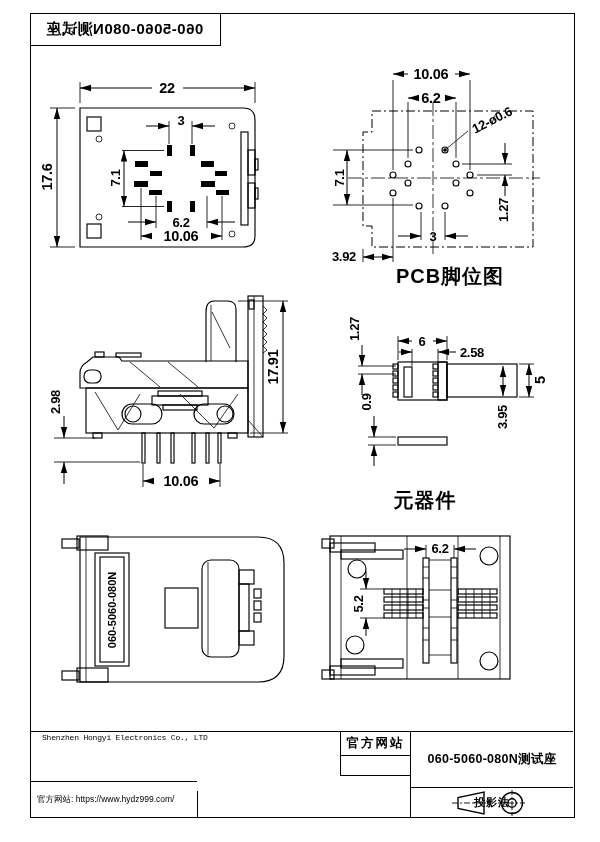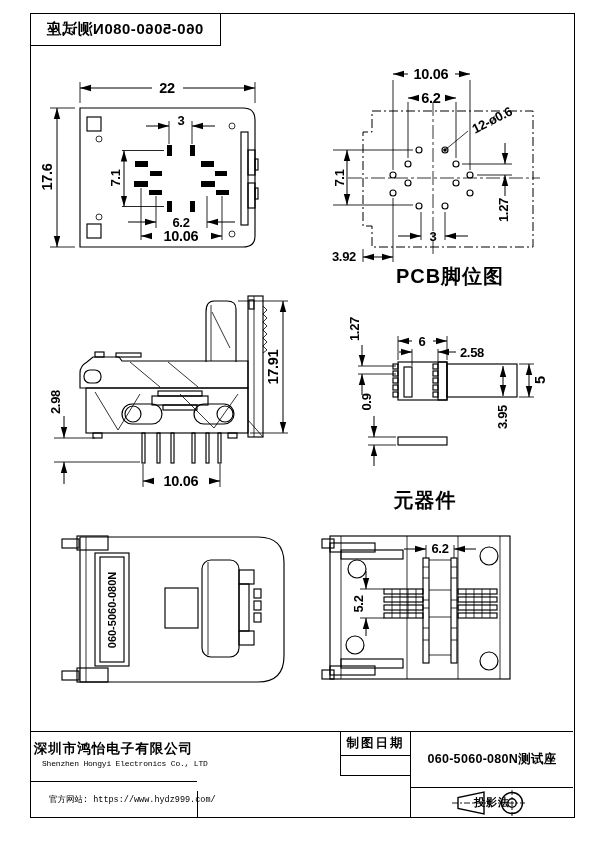--- a/index.html
+++ b/index.html
@@ -28,22 +28,22 @@
          text-anchor:middle;dominant-baseline:central;}
   
   #tblock{left:30px;top:731px;width:543px;height:85px;}
   .cell{position:absolute;box-sizing:border-box;}
   .bl{border-left:1.5px solid #000;}
   .bb{border-bottom:1.5px solid #000;}
   .bt{border-top:1.6px solid #000;}
   .company-cn{font-weight:bold;font-size:13.5px;letter-spacing:1px;text-align:center;margin-top:8px;}
   .company-en{font-family:"Liberation Mono","DejaVu Sans Mono",monospace;font-size:8px;
               letter-spacing:-0.2px;text-align:center;margin-top:1px;white-space:nowrap;padding-left:12px;}
-  .website{font-family:Liberation Mono, monospace;font-size:8.5px;
-           display:flex;align-items:center;padding-left:19px;white-space:nowrap;}
+  .website{font-family:Liberation Sans, sans-serif;font-size:8.5px;
+           display:flex;align-items:center;padding-left:7px;white-space:nowrap;}
   .fieldlab{display:flex;align-items:center;justify-content:center;font-weight:bold;font-size:12.5px;letter-spacing:2px;}
   .partname{display:flex;align-items:center;justify-content:center;font-weight:bold;font-size:12.5px;letter-spacing:0.3px;}
   .projrow{display:flex;align-items:center;justify-content:center;gap:6px;}
   .projrow .plab{font-weight:bold;font-size:11px;letter-spacing:1px;}
   .logowrap{display:flex;align-items:center;justify-content:center;height:100%;}
 </style>
 </head>
 <body>
 
 <div id="sheet">
@@ -392,31 +392,30 @@
       <line class="ext" x1="360" y1="618" x2="384" y2="618"></line>
       <line class="dim" x1="366" y1="571" x2="366" y2="589" marker-end="url(#aE)"></line>
       <line class="dim" x1="366" y1="636" x2="366" y2="618" marker-end="url(#aE)"></line>
       <text class="d" transform="rotate(-90 358 604)" x="358" y="604">5.2</text>
     </g>
   </svg>
 
   <div id="tblock" class="abs bt">
 
     <div class="cell bb" style="left:0;top:0;width:167px;height:50px;">
-      <div class="company-cn">深圳市鸿怡电子有限公司</div>
       <div class="company-en">Shenzhen Hongyi Electronics Co., LTD</div>
     </div>
     <div class="cell website" style="left:0;top:50px;width:167px;height:35px;">
       <span>官方网站: https://www.hydz999.com/</span>
     </div>
 
     <div class="cell bl" style="left:167px;top:59px;width:143px;height:26px;"></div>
 
     <div class="cell bl bb fieldlab" style="left:310px;top:0;width:70px;height:24px;">
-      <span>制图日期</span>
+      <span>官方网站</span>
     </div>
     <div class="cell bl bb" style="left:310px;top:24px;width:70px;height:20px;"></div>
 
     <div class="cell bl bb partname" style="left:380px;top:0;width:163px;height:56px;">
       <span>060-5060-080N测试座</span>
     </div>
     <div class="cell bl projrow" style="left:380px;top:56px;width:163px;height:29px;">
       <span class="plab">投影法</span>
       <svg width="84" height="28" viewBox="0 0 84 28">
         <path d="M8,8.5 L8,19.5 L34,25 L34,3 Z" fill="none" stroke="#000" stroke-width="1.4"></path>

